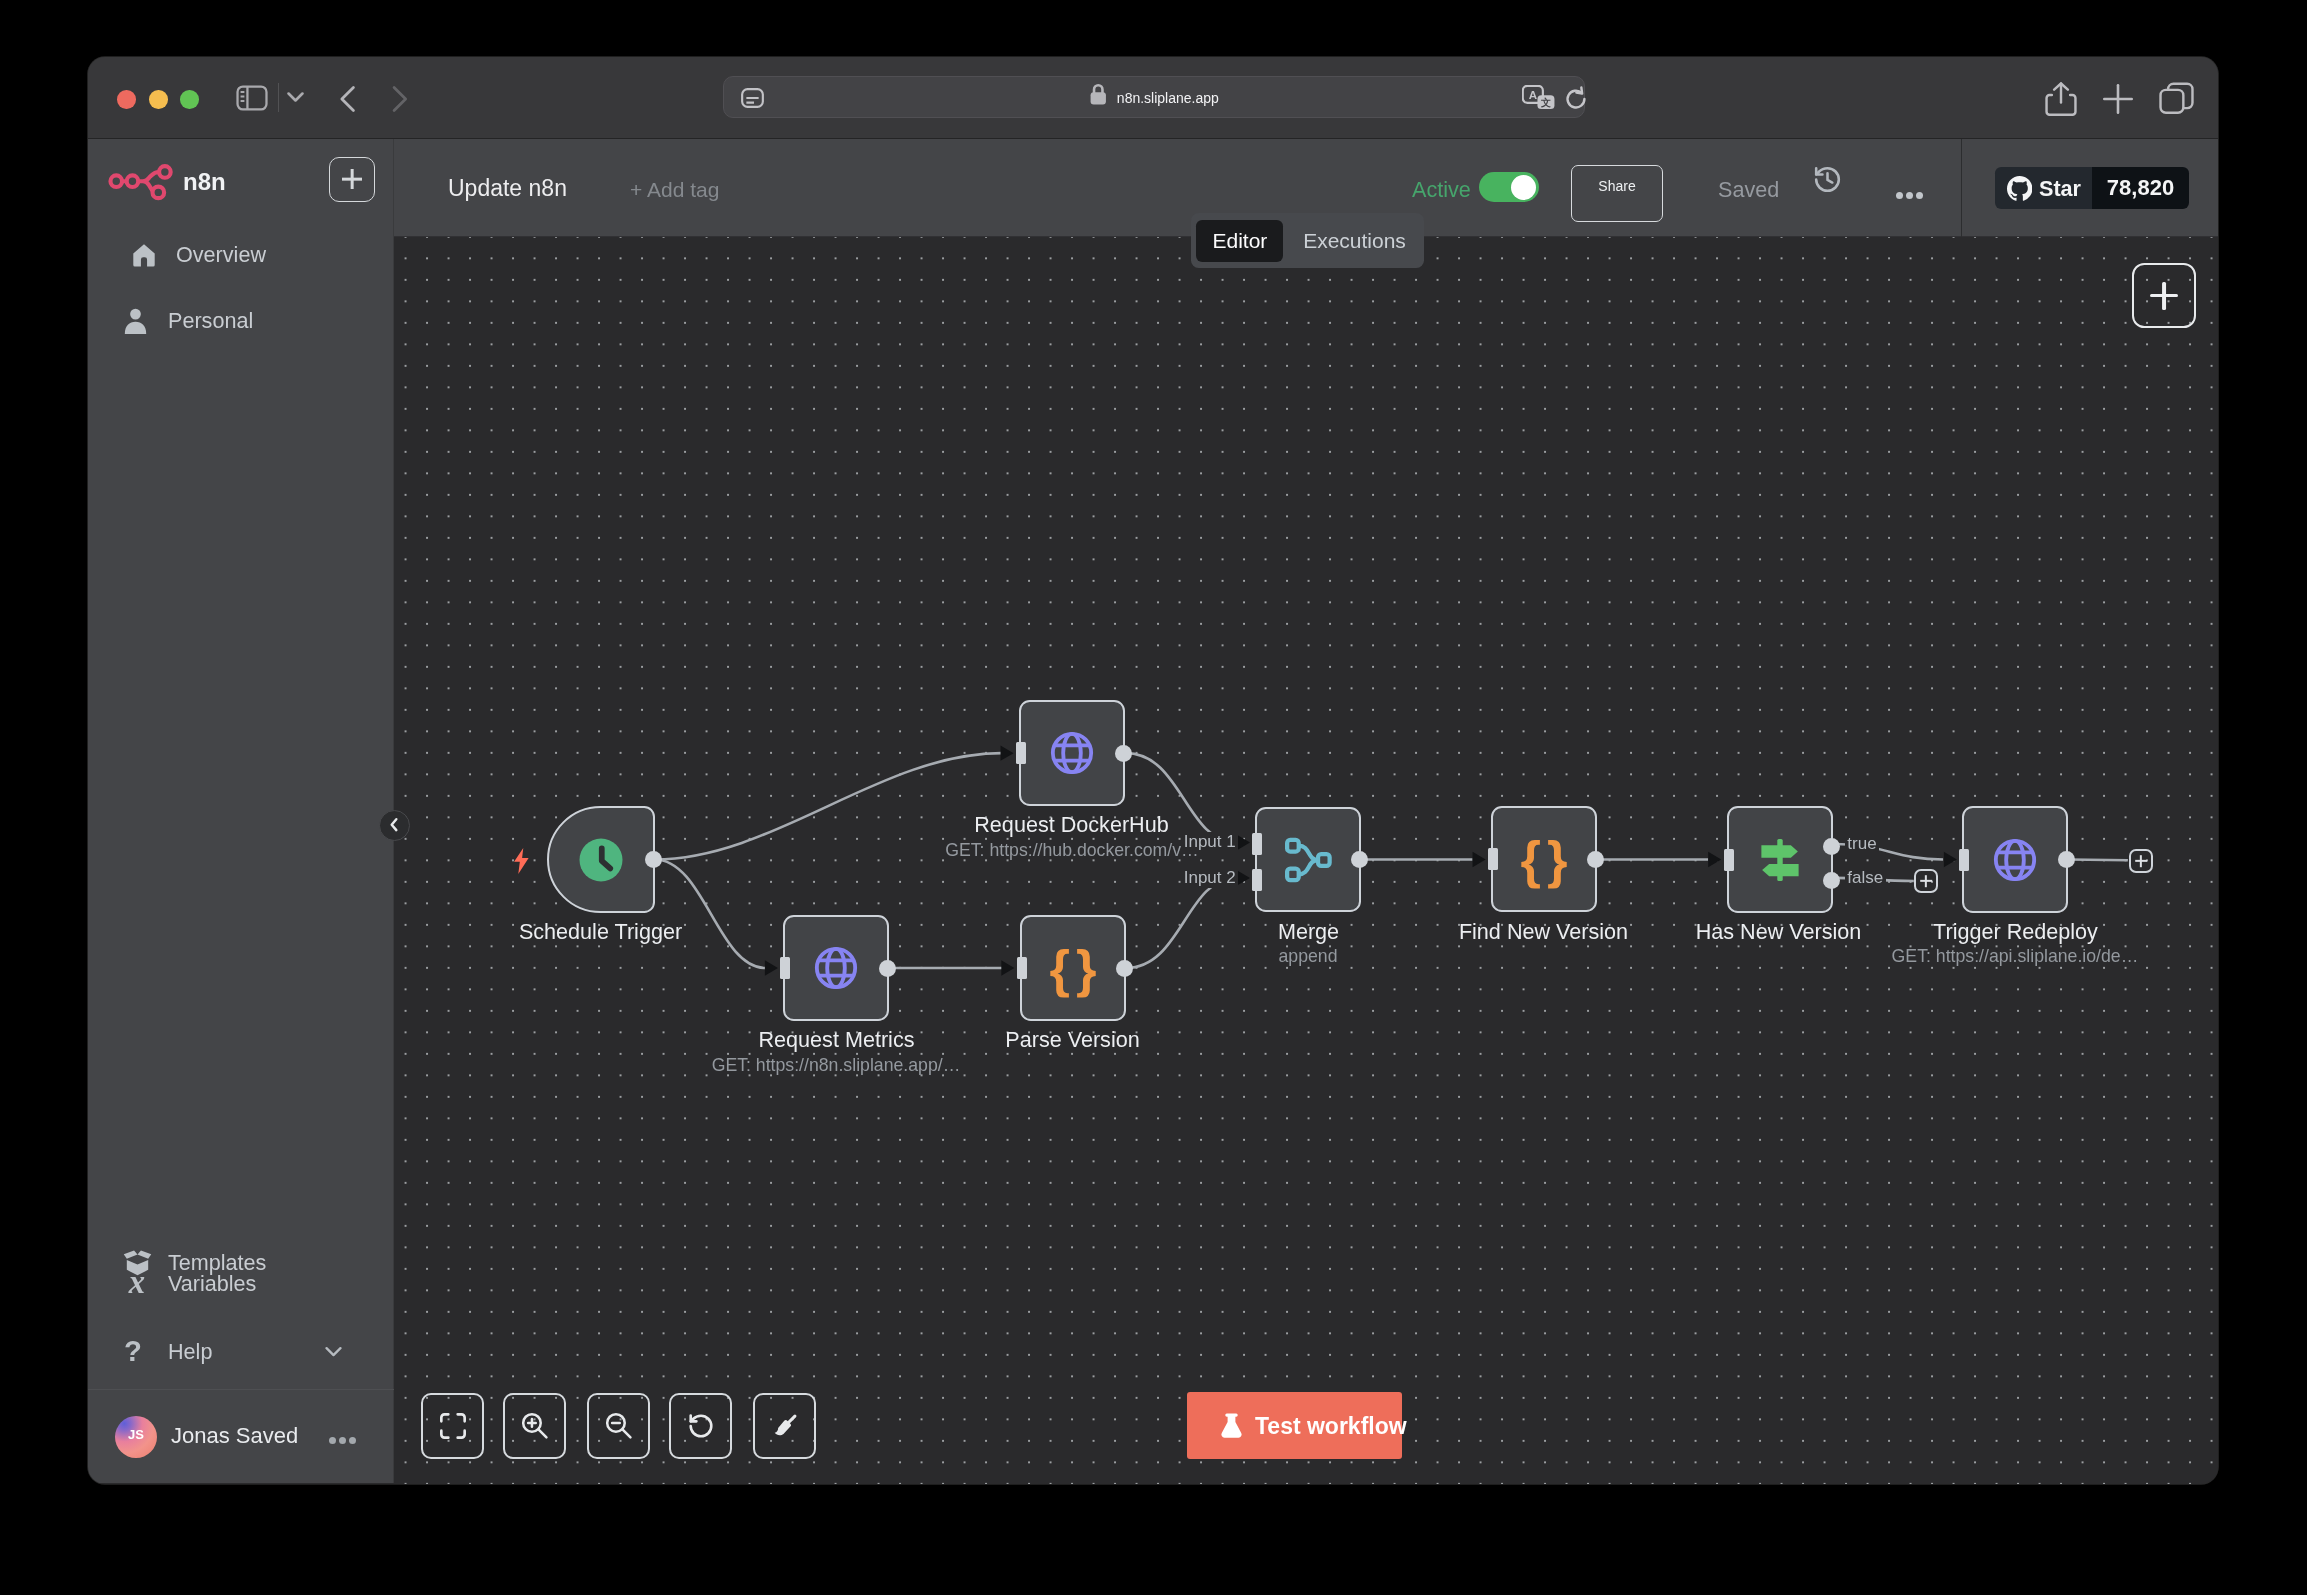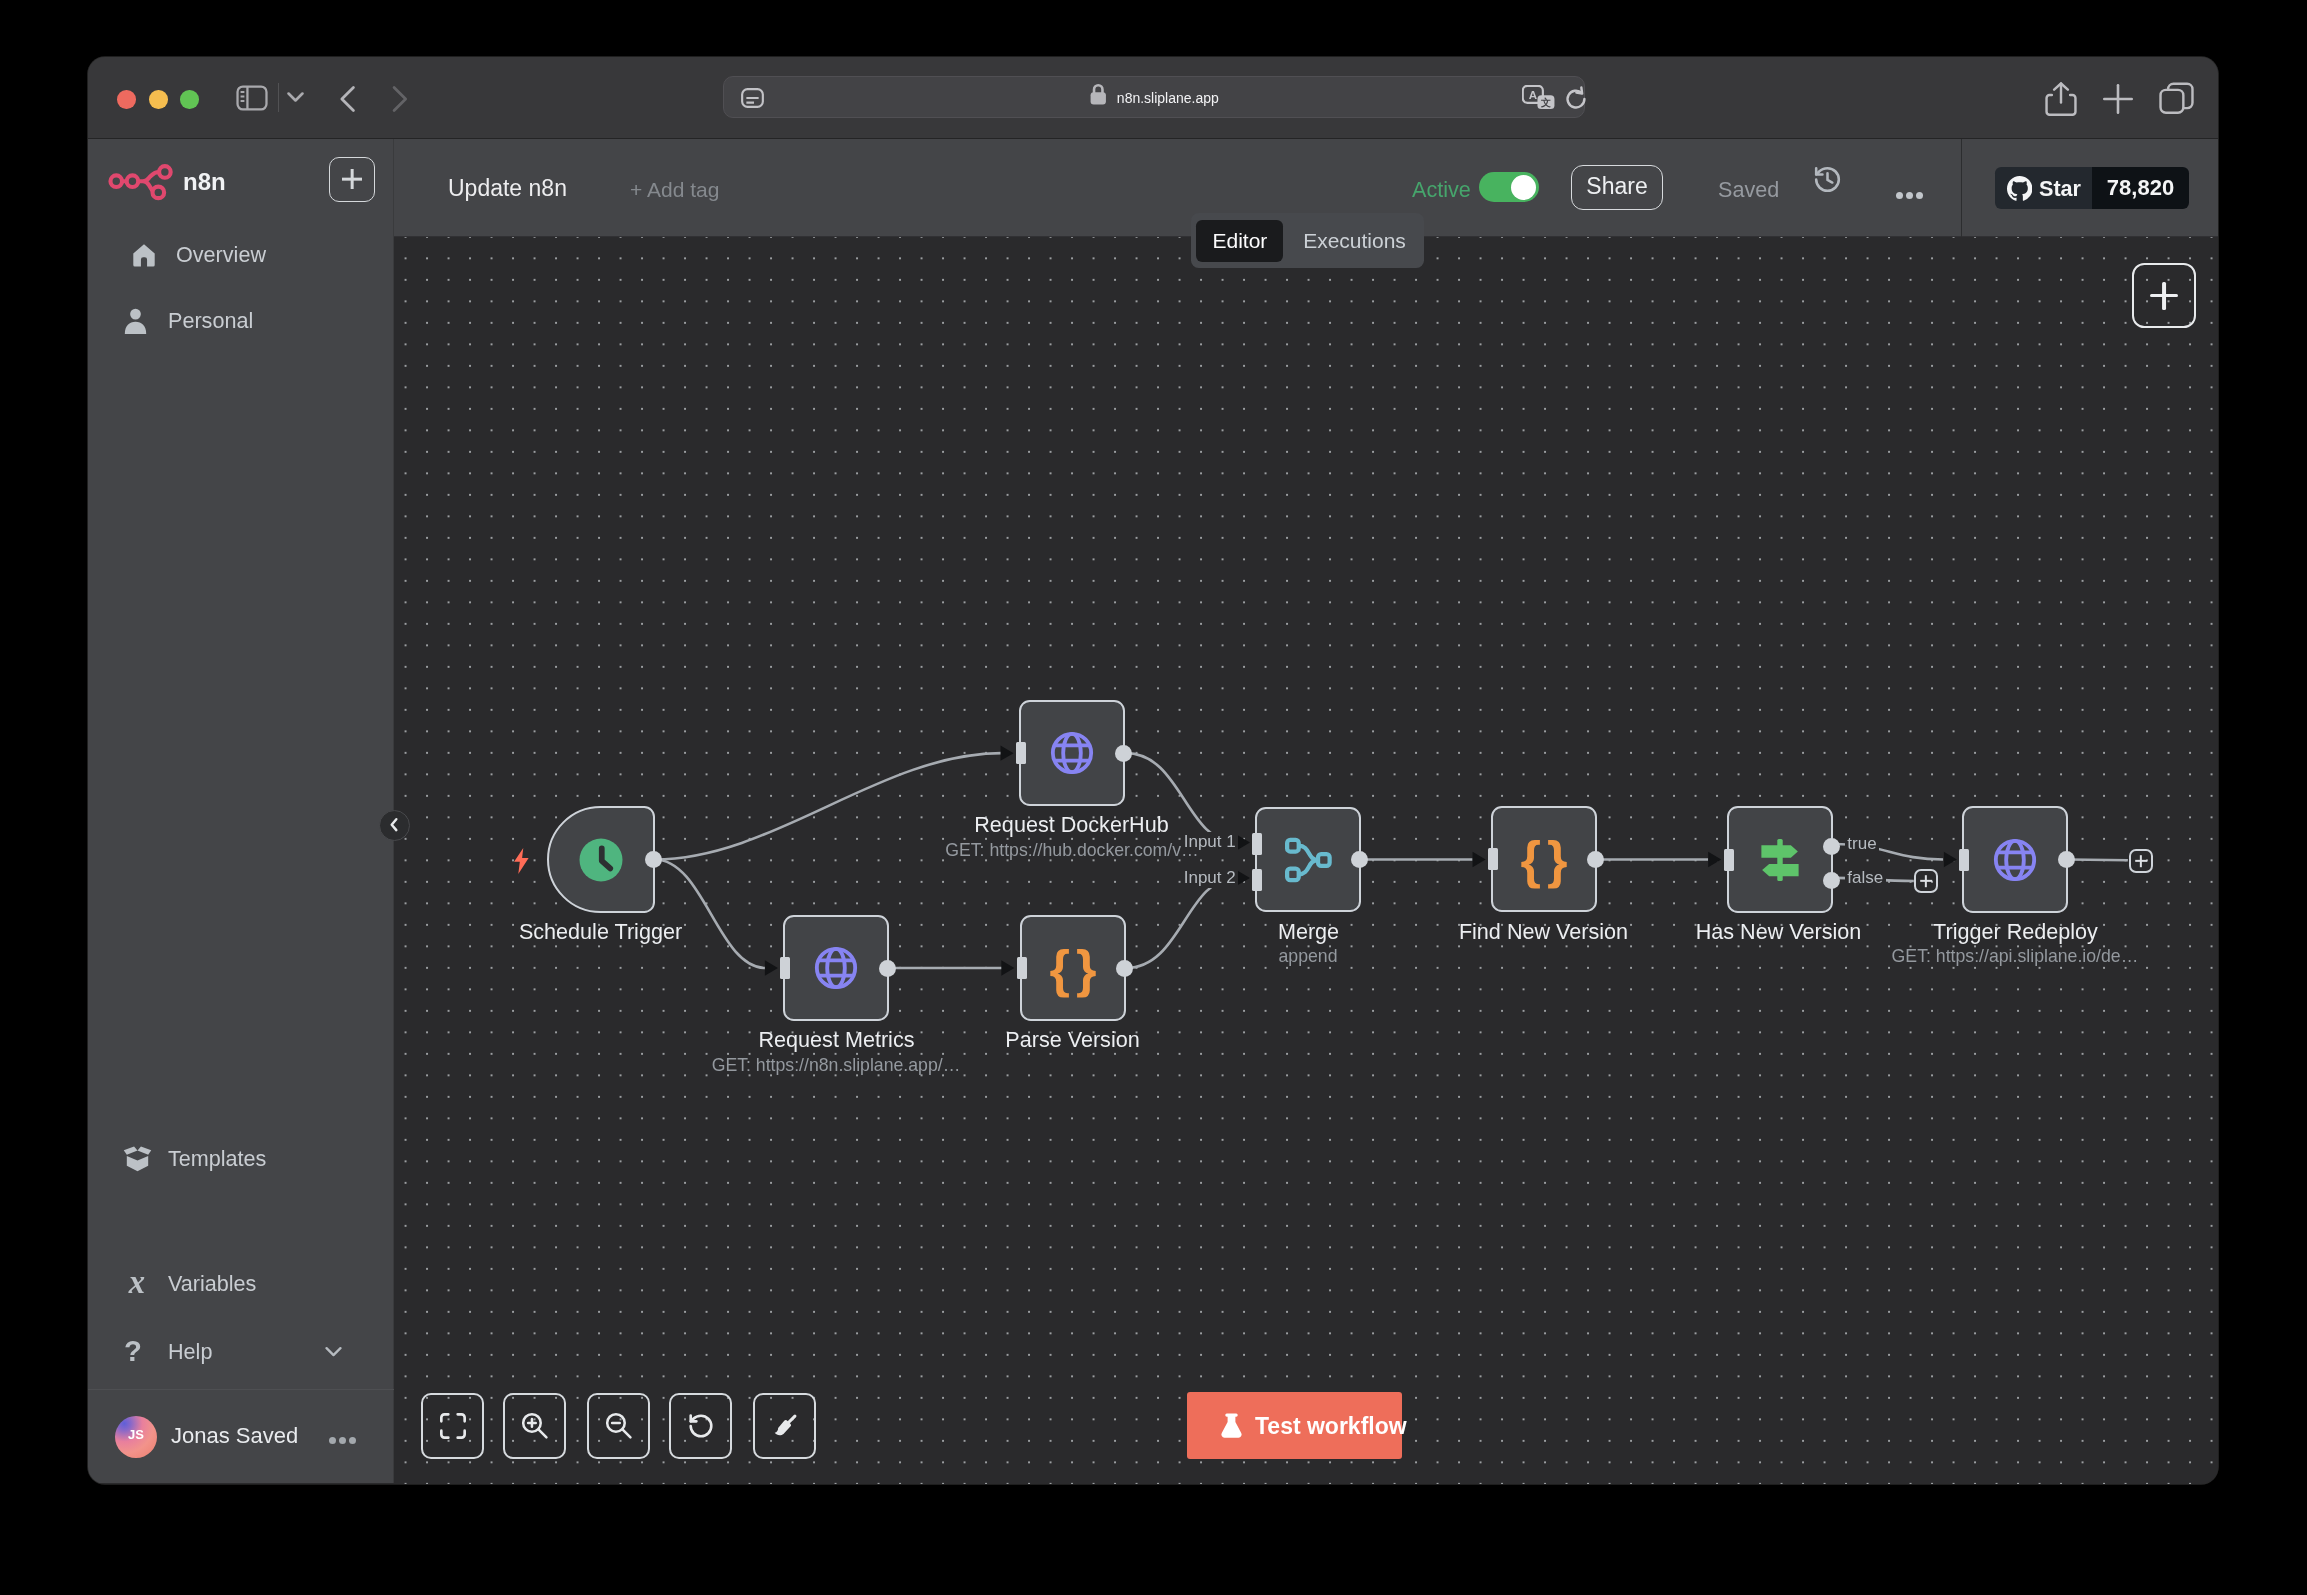--- a/index.html
+++ b/index.html
@@ -129,21 +129,21 @@
         </svg>
       <span class="lbl">Overview</span>
     </div>
     <div class="srow" style="top:159px;">
       <svg width="25" height="26" viewBox="0 0 32 34">
           <circle cx="16" cy="8" r="7" fill="#bcc1c6"></circle>
           <path d="M2 34 C2 23 8 18 16 18 C24 18 30 23 30 34 Z" fill="#bcc1c6"></path>
         </svg>
       <span class="lbl">Personal</span>
     </div>
-    <div class="srow" style="top:997px;padding-left:13px;">
+    <div class="srow" style="top:1101px;padding-left:13px;">
       <svg width="29" height="26" viewBox="0 0 38 34">
           <g fill="#bcc1c6">
             <path d="M5 13 L19 19 L33 13 V26 L19 33 L5 26 Z"></path>
             <path d="M5 11.5 L1 5.5 L14.5 0.5 L19 6 Z"></path>
             <path d="M33 11.5 L37 5.5 L23.5 0.5 L19 6 Z"></path>
           </g>
         </svg>
       <span class="lbl">Templates</span>
     </div>
     <div class="srow" style="top:1122px;">
@@ -171,21 +171,21 @@
       <div style="display:inline-block;width:7px;height:7px;border-radius:50%;background:#a3a8ad;margin-right:3.1px;"></div><div style="display:inline-block;width:7px;height:7px;border-radius:50%;background:#a3a8ad;margin-right:3.1px;"></div><div style="display:inline-block;width:7px;height:7px;border-radius:50%;background:#a3a8ad;"></div>
     </div>
   </div>
   <div id="header">
     <div style="position:absolute;left:54px;top:36px;font-size:23px;color:#ededef;">Update n8n</div>
     <div style="position:absolute;left:236px;top:39px;font-size:21px;color:#85898e;">+ Add tag</div>
     <div style="position:absolute;left:1018px;top:38px;font-size:21.6px;color:#46a56c;">Active</div>
     <div style="position:absolute;left:1085px;top:33px;width:60px;height:30px;border-radius:15.4px;background:#48b35f;">
       <div style="position:absolute;right:3.1px;top:2.7px;width:25px;height:25px;border-radius:50%;background:#fff;"></div>
     </div>
-    <div style="position:absolute;left:1177px;top:26px;width:92px;height:45px;border:1.9px solid #d7dadd;border-radius:12px;text-align:center;line-height:41px;font-size:23px;color:#eef0f2;">Share</div>
+    <div style="position:absolute;left:1177px;top:26px;width:92px;height:57px;border:1.9px solid #d7dadd;border-radius:7px;text-align:center;line-height:41px;font-size:14px;color:#eef0f2;">Share</div>
     <div style="position:absolute;left:1324px;top:38px;font-size:21.6px;color:#969aa0;">Saved</div>
     <svg style="position:absolute;left:1418px;top:25px;" width="31" height="31" viewBox="0 0 40 40">
       <g fill="none" stroke="#b3b8be" stroke-width="3.3" stroke-linecap="round" stroke-linejoin="round">
         <path d="M5.4 20 a14.6 14.6 0 1 0 14.6 -14.6 a15.9 15.9 0 0 0 -11.1 4.6 L5.4 13.5"></path>
         <path d="M5.4 5.4 v8.1 h8.1"></path>
         <path d="M20 12 v8.5 l6.2 3.4"></path>
       </g>
     </svg>
     <div style="position:absolute;left:1502px;top:49px;">
       <div style="display:inline-block;width:7px;height:7px;border-radius:50%;background:#c2c6cb;margin-right:3.1px;"></div><div style="display:inline-block;width:7px;height:7px;border-radius:50%;background:#c2c6cb;margin-right:3.1px;"></div><div style="display:inline-block;width:7px;height:7px;border-radius:50%;background:#c2c6cb;"></div>

